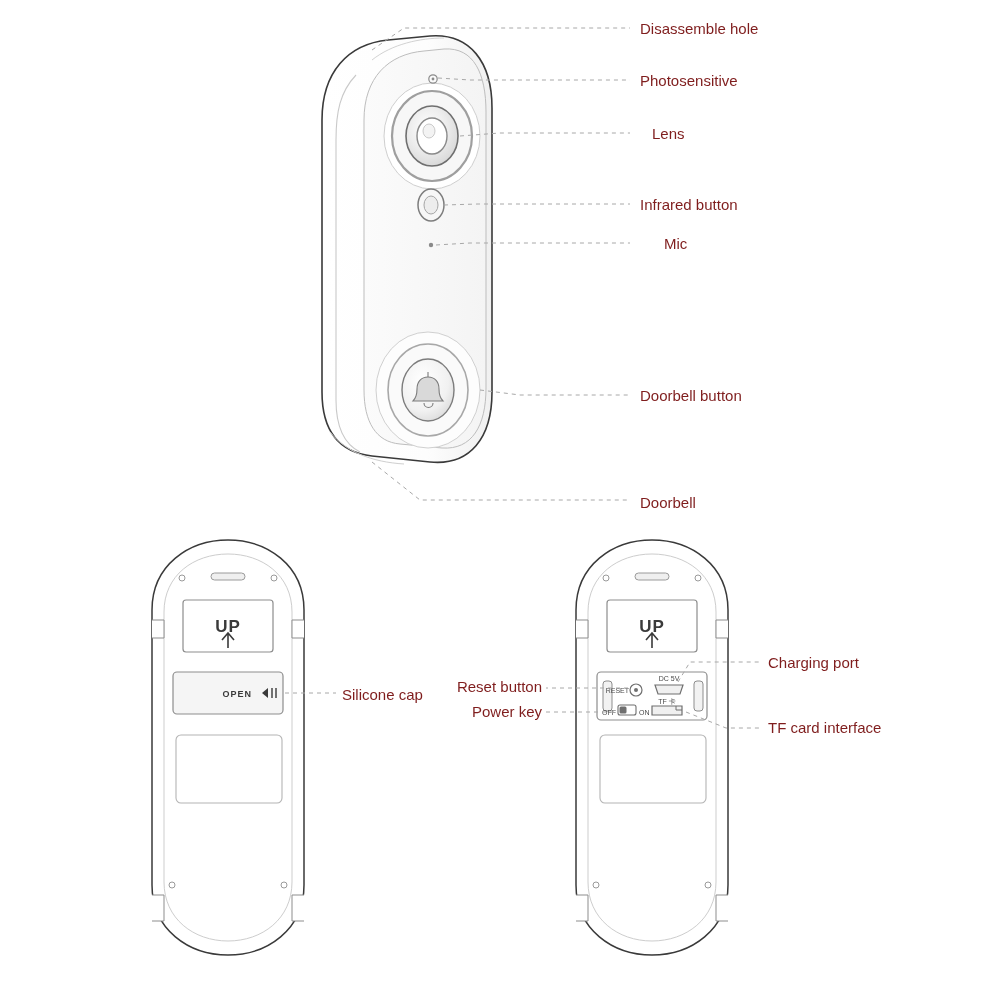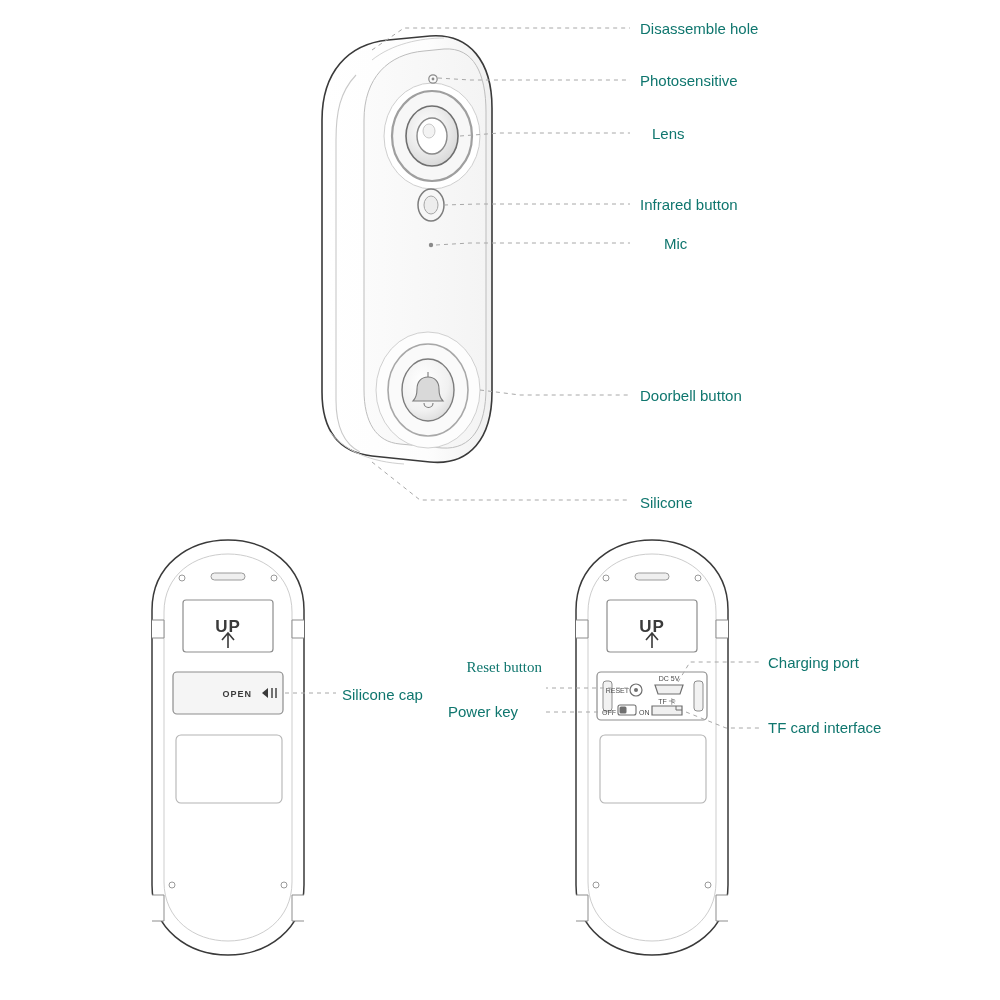--- a/index.html
+++ b/index.html
@@ -25,21 +25,21 @@
     position: absolute;
     left: 0;
     top: 0;
     width: 1000px;
     height: 1000px;
   }
   .label {
     position: absolute;
     font-size: 15px;
     line-height: 18px;
-    color: #0f766e;
+    color: #7f1d1d;
     white-space: nowrap;
     font-family: "Liberation Sans", sans-serif;
   }
   .label.right { text-align: left; }
   .label.left  { text-align: right; }
   .tiny-text {
     font-size: 7px;
     fill: #4a4a4a;
     font-family: "Liberation Sans", sans-serif;
   }
@@ -229,22 +229,22 @@
       <path d="M614 712 L546 712"></path>
     </g>
   </svg>
 
   <div class="label right" style="left:640px; top:20px;">Disassemble hole</div>
   <div class="label right" style="left:640px; top:72px;">Photosensitive</div>
   <div class="label right" style="left:640px; top:125px;margin-left:12px;">Lens</div>
   <div class="label right" style="left:640px; top:196px;">Infrared button</div>
   <div class="label right" style="left:640px; top:235px;margin-left:24px;">Mic</div>
   <div class="label right" style="left:640px; top:387px;">Doorbell button</div>
-  <div class="label right" style="left:640px; top:494px;">Silicone</div>
+  <div class="label right" style="left:640px; top:494px;">Doorbell</div>
 
   <div class="label right" style="left:342px; top:686px;">Silicone cap</div>
 
   <div class="label right" style="left:768px; top:654px;">Charging port</div>
   <div class="label right" style="left:768px; top:719px;">TF card interface</div>
-  <div class="label left" style="left:452px; top:658px; width:90px;font-family:Liberation Serif, serif;">Reset button</div>
-  <div class="label left" style="left:428px; top:703px; width:90px;">Power key</div>
+  <div class="label left" style="left:452px; top:678px; width:90px;">Reset button</div>
+  <div class="label left" style="left:452px; top:703px; width:90px;">Power key</div>
 
 </div>
 
 </body></html>

